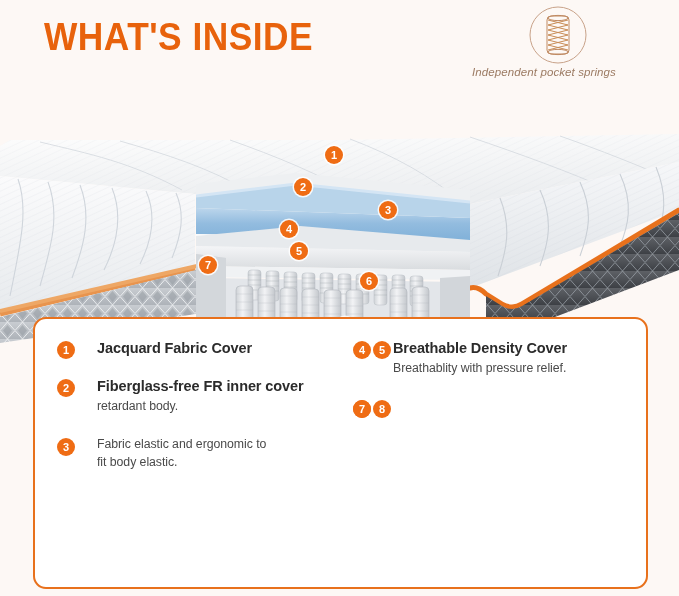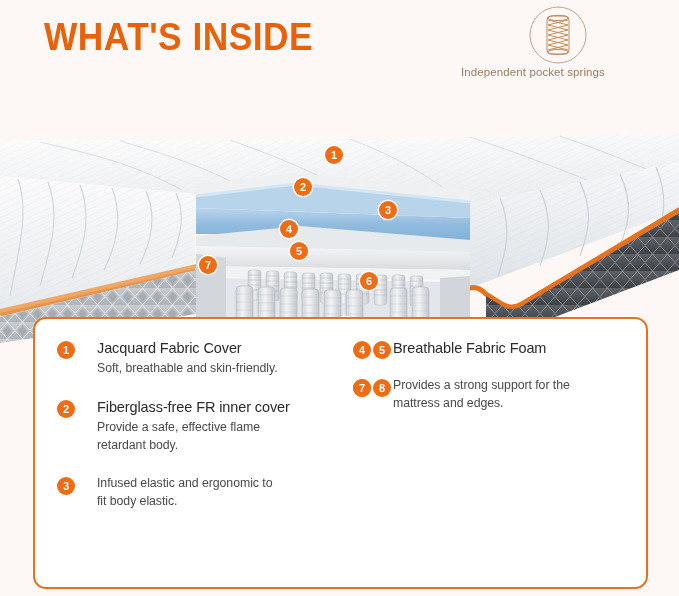--- a/index.html
+++ b/index.html
@@ -11,22 +11,22 @@
   }
   
   #header-title{
     position:absolute;left:44px;top:16px;
     font-size:38px;font-weight:bold;letter-spacing:.5px;
     color:#e8620c;white-space:nowrap;
     transform:scaleX(.93);transform-origin:left top;
   }
   #spring-badge{position:absolute;left:527px;top:4px;width:62px;height:62px;}
   #spring-caption{
-    position:absolute;left:458px;top:66px;width:150px;text-align:center;
-    font-size:11.5px;color:#9c7b63;white-space:nowrap;letter-spacing:.1px;
+    position:absolute;left:469px;top:66px;width:150px;text-align:center;
+    font-size:11.5px;color:#9c7b63;white-space:nowrap;letter-spacing:.1px;font-style:italic;
   }
   
   #illustration{position:absolute;left:0;top:118px;width:679px;height:225px;}
   
   .pin{
     position:absolute;width:18px;height:18px;border-radius:50%;
     background:#ef6c14;color:#fff;font-size:11px;font-weight:bold;
     display:flex;align-items:center;justify-content:center;
     box-shadow:0 0 0 1.5px rgba(255,255,255,.85);
     line-height:1;
@@ -41,21 +41,21 @@
   #legend-col-left{left:22px;width:290px;}
   #legend-col-right{left:318px;width:285px;}
   .legend-item{position:relative;margin-bottom:20px;padding-left:40px;}
   .legend-badges{position:absolute;left:0;top:2px;display:flex;gap:2px;}
   .nbadge{
     width:18px;height:18px;border-radius:50%;background:#ef6c14;color:#fff;
     font-size:11px;font-weight:bold;display:flex;align-items:center;
     justify-content:center;flex:0 0 auto;line-height:1;
   }
   .legend-title{
-    font-size:14.5px;font-weight:normal;color:#2b2b2b;line-height:1.25;
+    font-size:14.5px;font-weight:bold;color:#2b2b2b;line-height:1.25;
     letter-spacing:-.1px;margin-bottom:3px;
   }
   .legend-desc{
     font-size:12.3px;color:#4a4a4a;line-height:1.46;letter-spacing:-.05px;
   }
   .legend-desc span{display:block;}
 </style>
 </head>
 <body>
 
@@ -257,61 +257,56 @@
   <div class="pin" style="left:336px;top:199px;">8</div>
 </div>
 
 <div id="legend-panel">
   <div class="legend-col" id="legend-col-left">
       <div class="legend-item">
         <div class="legend-badges">
           <div class="nbadge">1</div>
         </div>
         <div class="legend-title">Jacquard Fabric Cover</div>
-        <div class="legend-desc">
-          <span>Soft, breathable and skin-friendly.</span>
-        </div>
       </div>
       <div class="legend-item">
         <div class="legend-badges">
           <div class="nbadge">2</div>
         </div>
         <div class="legend-title">Fiberglass-free FR inner cover</div>
         <div class="legend-desc">
-          <span>Provide a safe, effective flame</span>
           <span>retardant body.</span>
         </div>
       </div>
       <div class="legend-item">
         <div class="legend-badges">
           <div class="nbadge">3</div>
         </div>
         <div class="legend-desc">
-          <span>Infused elastic and ergonomic to</span>
+          <span>Fabric elastic and ergonomic to</span>
           <span>fit body elastic.</span>
         </div>
       </div>
     </div>
   <div class="legend-col" id="legend-col-right">
       <div class="legend-item">
         <div class="legend-badges">
           <div class="nbadge">4</div>
           <div class="nbadge">5</div>
         </div>
-        <div class="legend-title">Breathable Fabric Foam</div>
+        <div class="legend-title">Breathable Density Cover</div>
+        <div class="legend-desc">
+          <span>Breathablity with pressure relief.</span>
+        </div>
       </div>
       <div class="legend-item">
         <div class="legend-badges">
           <div class="nbadge">6</div>
         </div>
       </div>
       <div class="legend-item">
         <div class="legend-badges">
           <div class="nbadge">7</div>
           <div class="nbadge">8</div>
         </div>
-        <div class="legend-desc">
-          <span>Provides a strong support for the</span>
-          <span>mattress and edges.</span>
-        </div>
       </div>
     </div>
 </div>
 
 </body></html>

